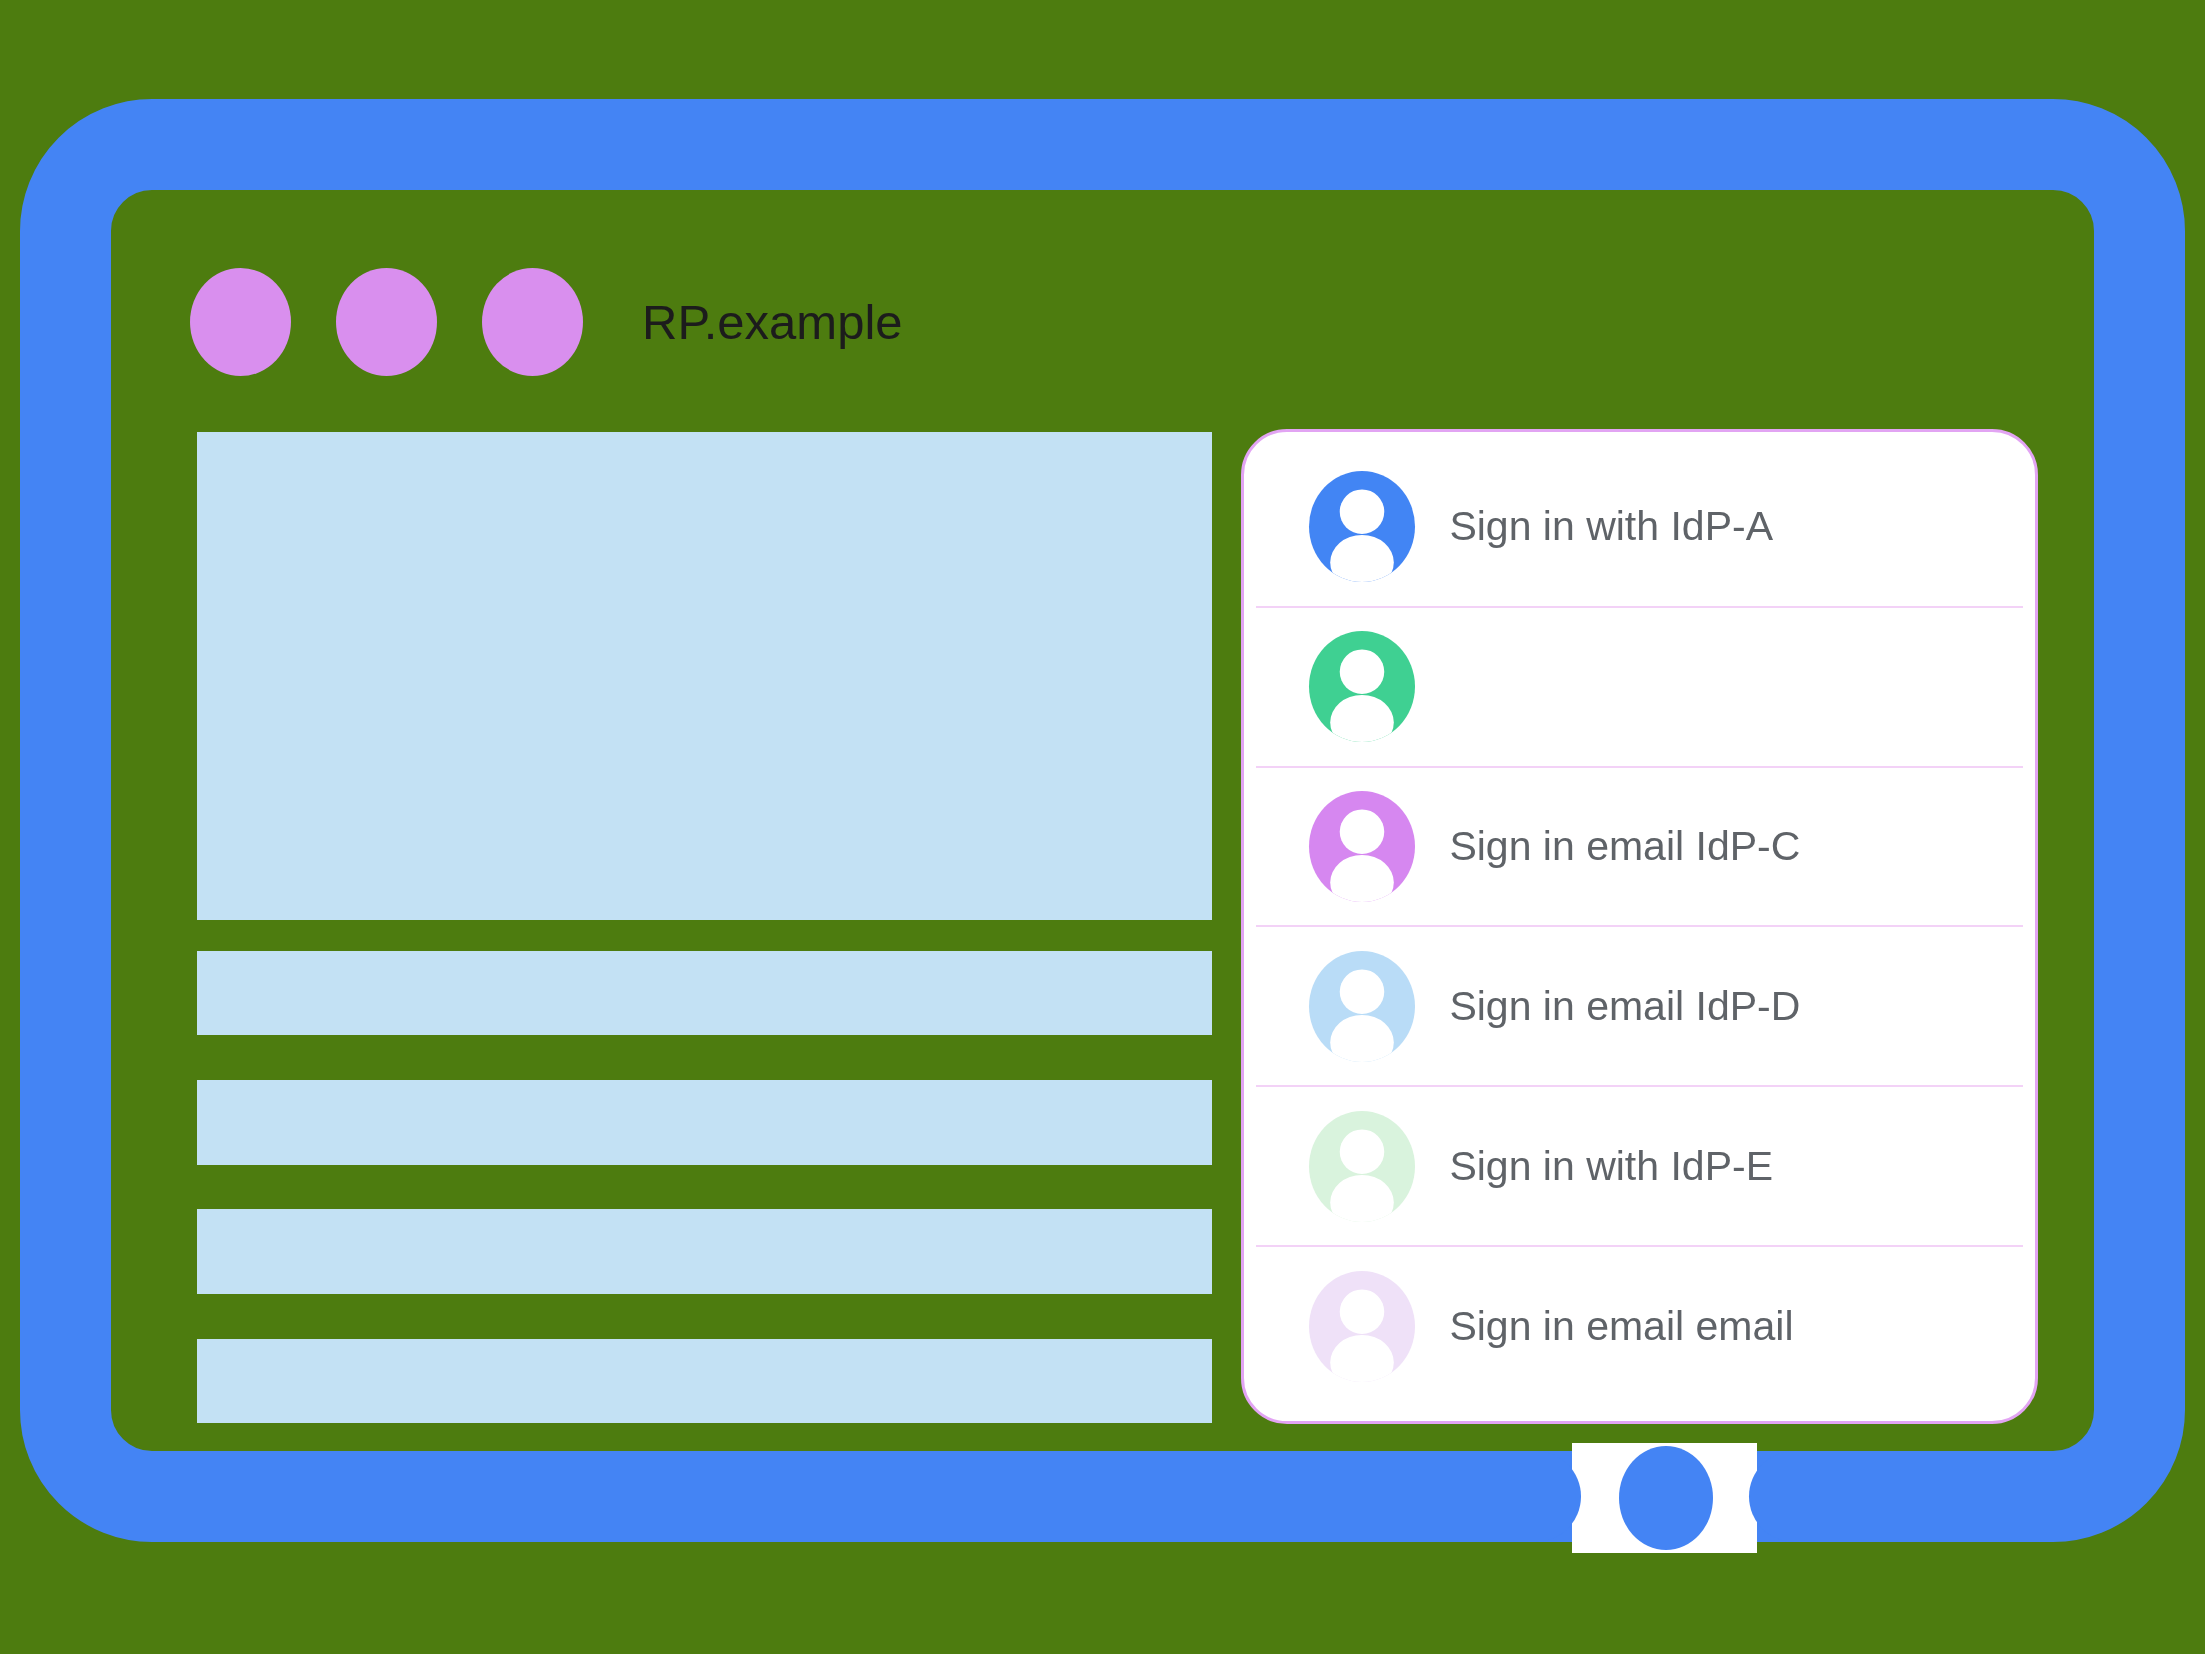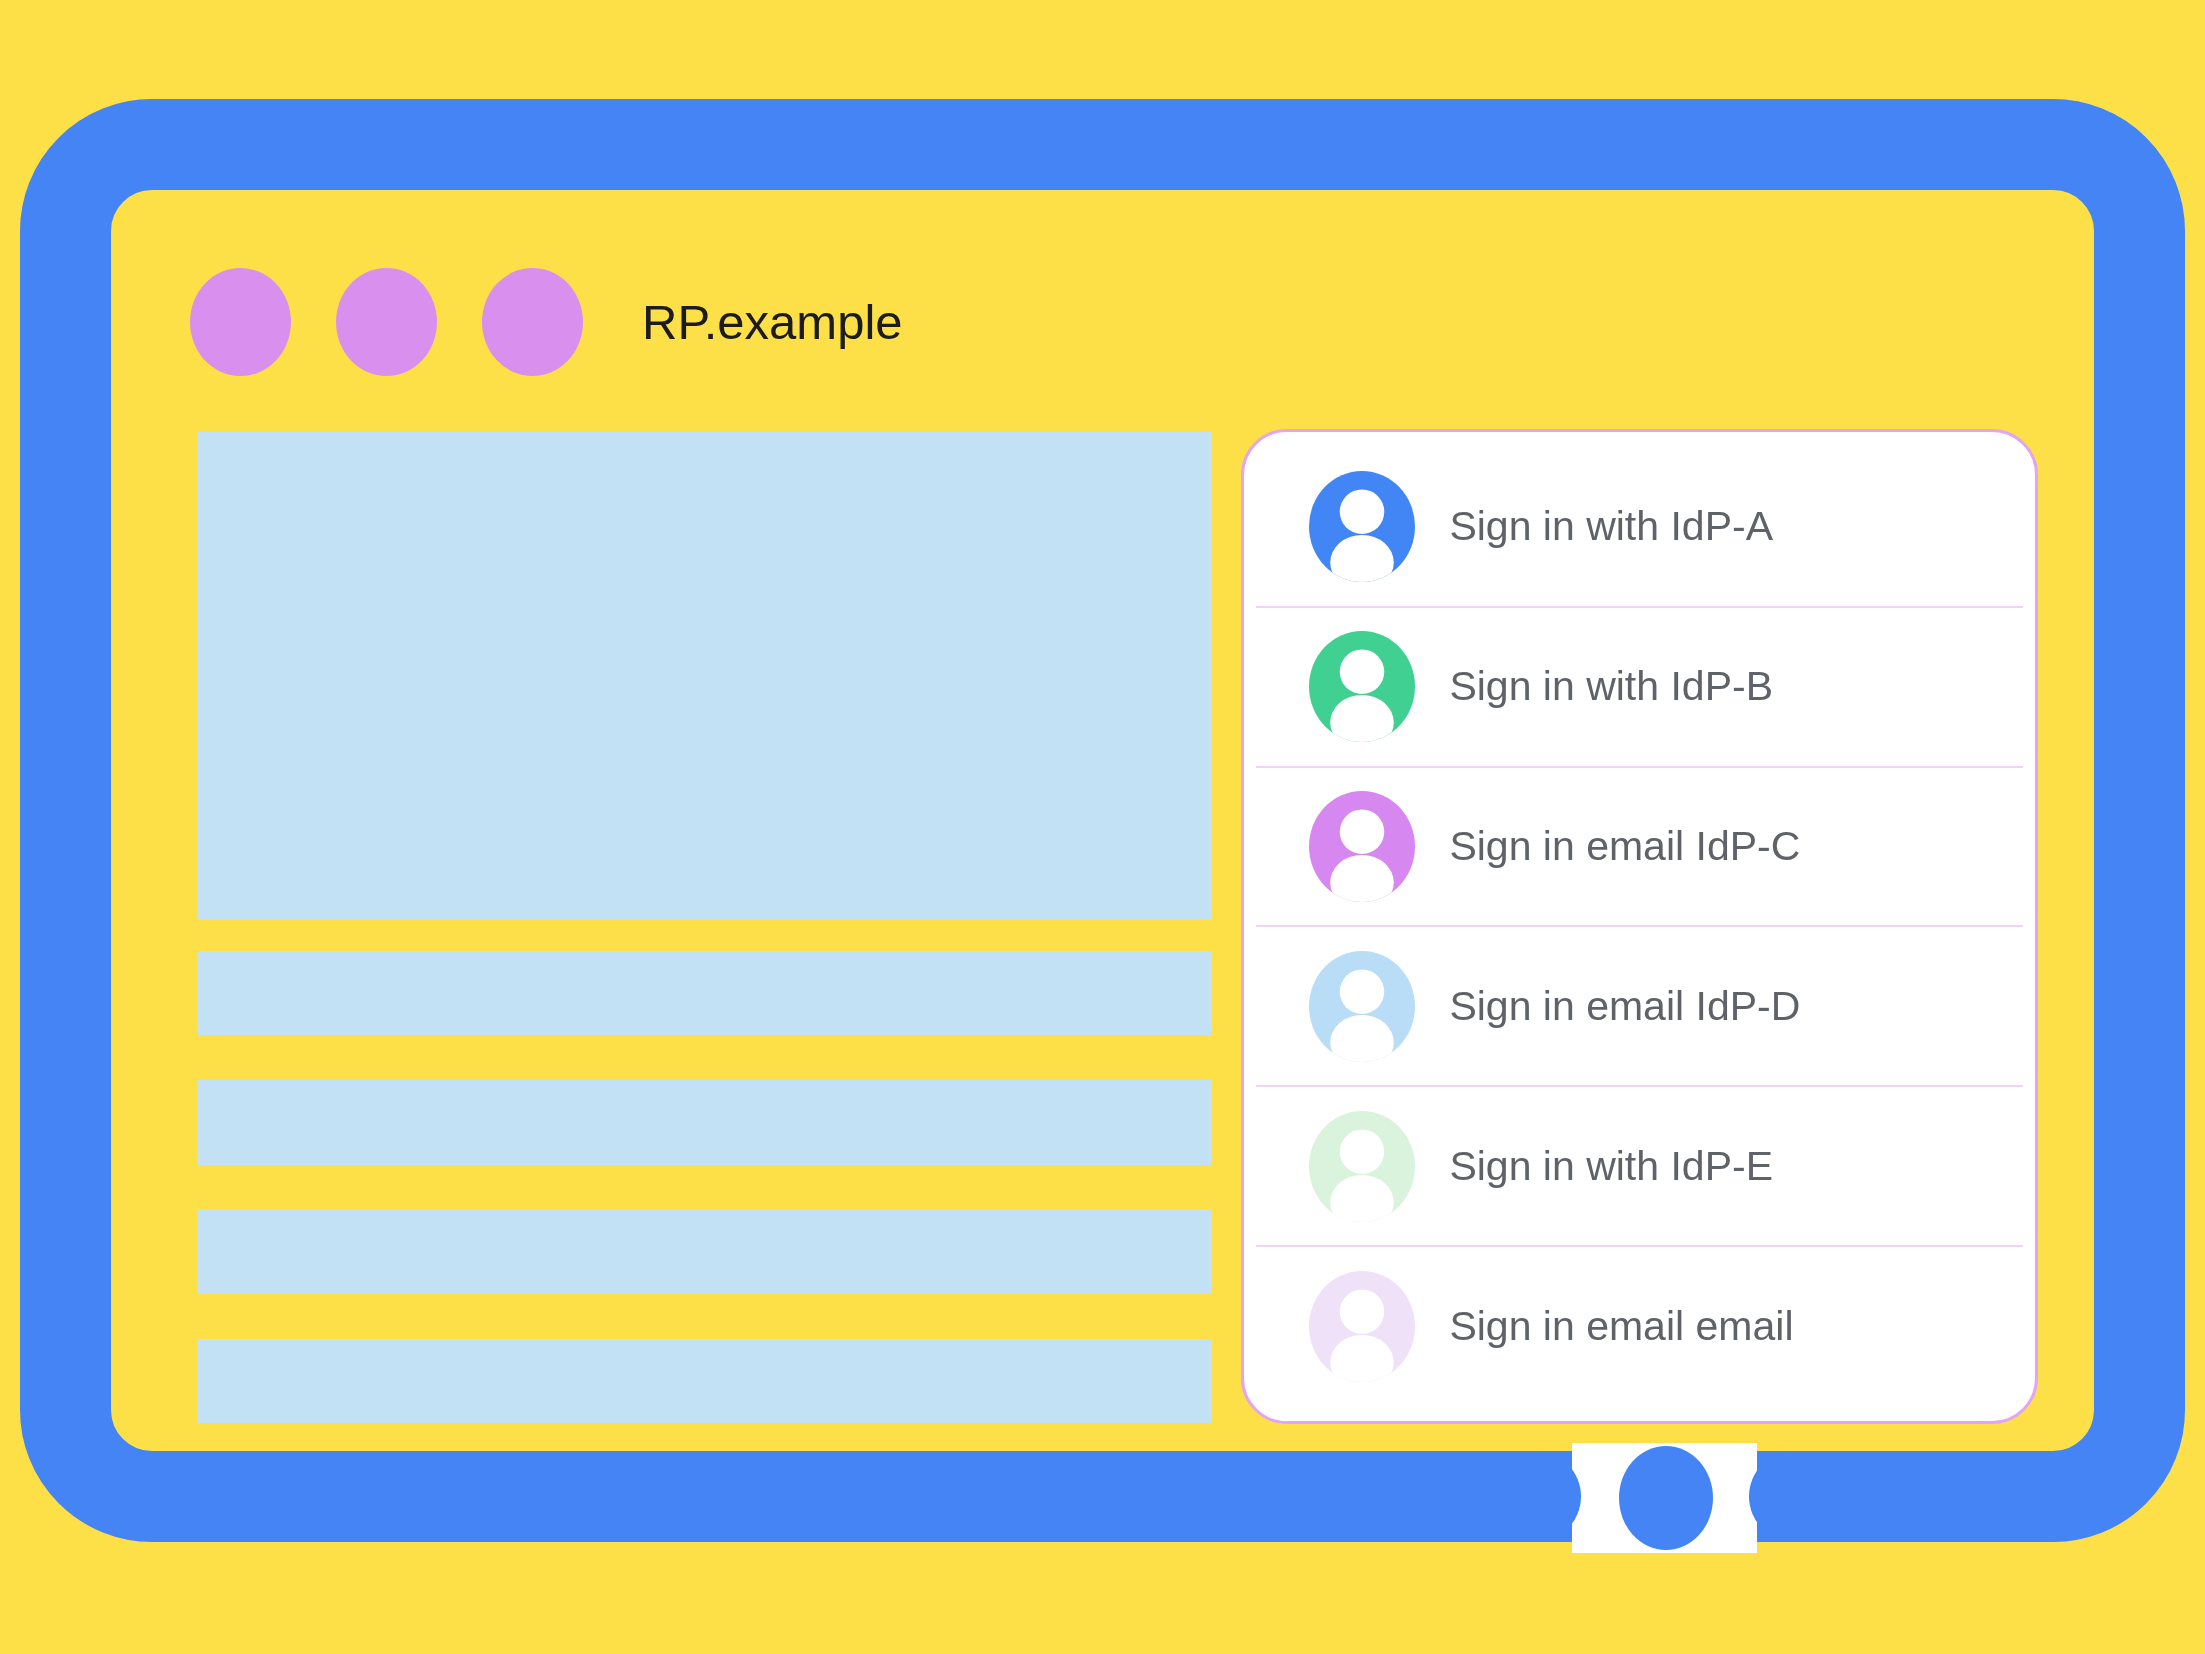--- a/index.html
+++ b/index.html
@@ -4,21 +4,21 @@
 <style>
   html, body {
     margin: 0;
     padding: 0;
     background: #ffffff;
   }
   .canvas {
     position: relative;
     width: 2206px;
     height: 1654px;
-    background: #fde047;
+    background: #4d7c0f;
     overflow: hidden;
     font-family: "Liberation Sans", "DejaVu Sans", sans-serif;
   }
 
   
   .frame {
     position: absolute;
     left: 20px;
     top: 99px;
     width: 2165px;
@@ -178,21 +178,20 @@
     <span class="signin-label">Sign in with IdP-A</span>
   </div>
 
   <div class="signin-row">
     <span class="avatar" style="background: rgb(63, 208, 146);">
       <svg viewBox="0 0 100 100" aria-hidden="true">
         <circle cx="50" cy="36" r="21" fill="#ffffff"></circle>
         <ellipse cx="50" cy="84" rx="30" ry="26" fill="#ffffff"></ellipse>
       </svg>
     </span>
-    <span class="signin-label">Sign in with IdP-B</span>
   </div>
 
   <div class="signin-row">
     <span class="avatar" style="background: rgb(214, 135, 240);">
       <svg viewBox="0 0 100 100" aria-hidden="true">
         <circle cx="50" cy="36" r="21" fill="#ffffff"></circle>
         <ellipse cx="50" cy="84" rx="30" ry="26" fill="#ffffff"></ellipse>
       </svg>
     </span>
     <span class="signin-label">Sign in email IdP-C</span>

